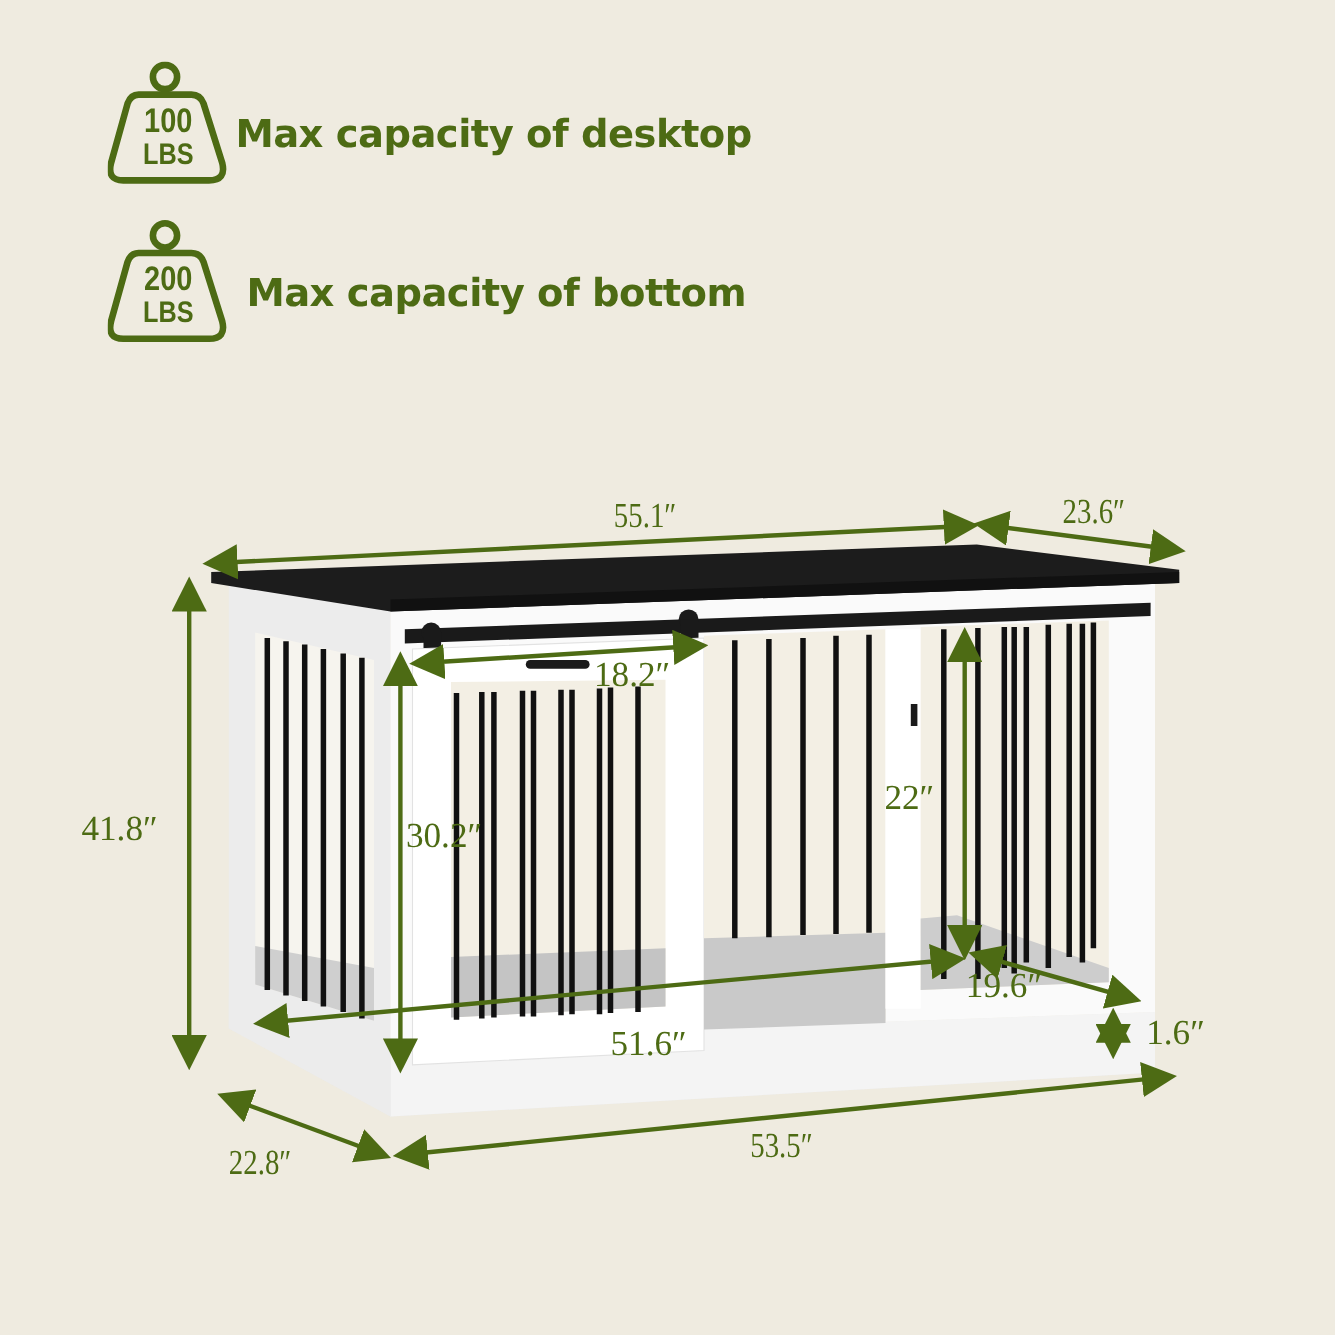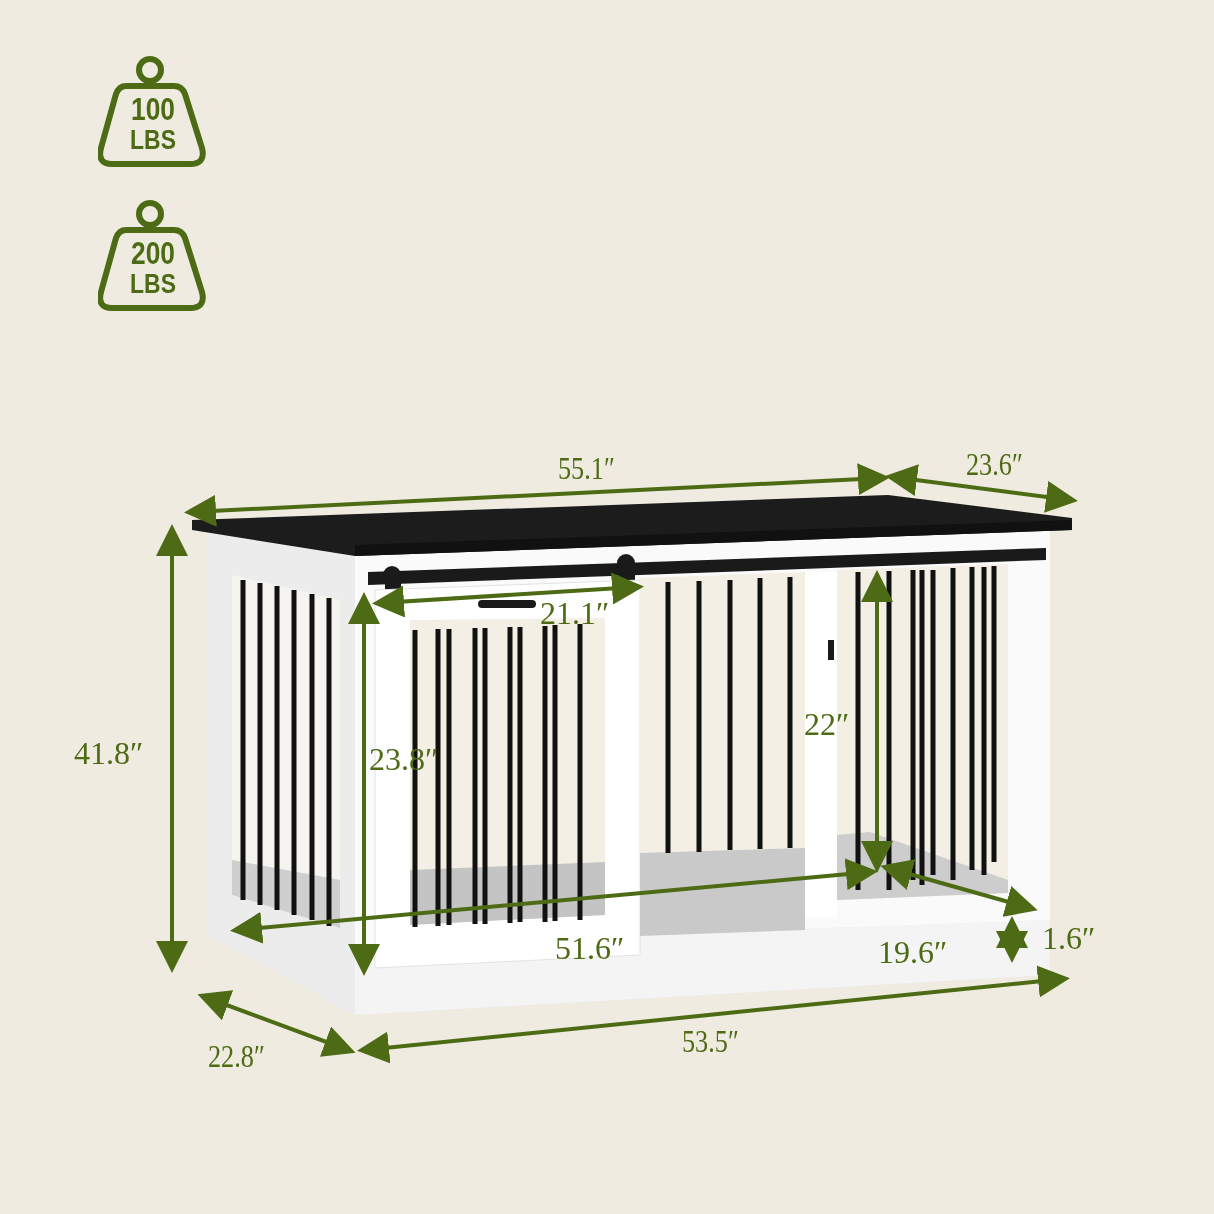--- a/index.html
+++ b/index.html
@@ -37,31 +37,33 @@
 
 <div class="cap-row" style="left:98px; top:56px;">
   <div class="weight">
     <svg width="110" height="115" viewBox="0 0 110 115">
       <circle cx="52" cy="14" r="11" fill="none" stroke="#4d6b14" stroke-width="6"></circle>
       <path d="M28 30 L76 30 Q84 30 87 38 L104 92 Q108 108 92 108 L14 108 Q-1 108 3 92 L18 38 Q21 30 28 30 Z" fill="none" stroke="#4d6b14" stroke-width="6"></path>
     </svg>
     <div class="num">100</div>
     <div class="unit">LBS</div>
   </div>
+  <div class="label" style="margin-left:6px; margin-top:18px;">Max capacity of desktop</div>
 </div>
 
 <div class="cap-row" style="left:98px; top:200px;">
   <div class="weight">
     <svg width="110" height="115" viewBox="0 0 110 115">
       <circle cx="52" cy="14" r="11" fill="none" stroke="#4d6b14" stroke-width="6"></circle>
       <path d="M28 30 L76 30 Q84 30 87 38 L104 92 Q108 108 92 108 L14 108 Q-1 108 3 92 L18 38 Q21 30 28 30 Z" fill="none" stroke="#4d6b14" stroke-width="6"></path>
     </svg>
     <div class="num">200</div>
     <div class="unit">LBS</div>
   </div>
+  <div class="label" style="margin-left:16px; margin-top:18px;">Max capacity of bottom</div>
 </div>
 
 <svg id="scene" width="1214" height="1214" viewBox="0 0 1214 1214">
   <defs>
     <marker id="ah" markerWidth="8" markerHeight="8" refX="6" refY="4" orient="auto-start-reverse" markerUnits="strokeWidth">
       <path d="M0,0 L8,4 L0,8 Z" fill="#4d6b14"></path>
     </marker>
   </defs>
 
   <polygon points="208,935 355,1015 1050,975 1050,920 355,945 208,905" fill="#e9e9e9"></polygon>
@@ -146,20 +148,20 @@
     <line x1="888" y1="868" x2="1030" y2="908" marker-start="url(#ah)" marker-end="url(#ah)"></line>
     <line x1="1012" y1="924" x2="1012" y2="955" marker-start="url(#ah)" marker-end="url(#ah)"></line>
     <line x1="205" y1="997" x2="348" y2="1050" marker-start="url(#ah)" marker-end="url(#ah)"></line>
     <line x1="365" y1="1050" x2="1062" y2="979" marker-start="url(#ah)" marker-end="url(#ah)"></line>
   </g>
 </svg>
 
 <div class="dim narrow" style="left:558px; top:452px;">55.1″</div>
 <div class="dim narrow" style="left:966px; top:448px;">23.6″</div>
 <div class="dim" style="left:74px; top:737px;">41.8″</div>
-<div class="dim" style="left:540px; top:597px;">21.1″</div>
-<div class="dim" style="left:369px; top:743px;">23.8″</div>
+<div class="dim" style="left:540px; top:597px;">18.2″</div>
+<div class="dim" style="left:369px; top:743px;">30.2″</div>
 <div class="dim" style="left:804px; top:708px;">22″</div>
 <div class="dim" style="left:555px; top:915px;margin-top:17px;">51.6″</div>
-<div class="dim" style="left:878px; top:936px;">19.6″</div>
+<div class="dim" style="left:878px; top:879px;">19.6″</div>
 <div class="dim" style="left:1042px; top:922px;">1.6″</div>
 <div class="dim narrow" style="left:208px; top:1040px;">22.8″</div>
 <div class="dim narrow" style="left:682px; top:1025px;">53.5″</div>
 
 </body></html>

